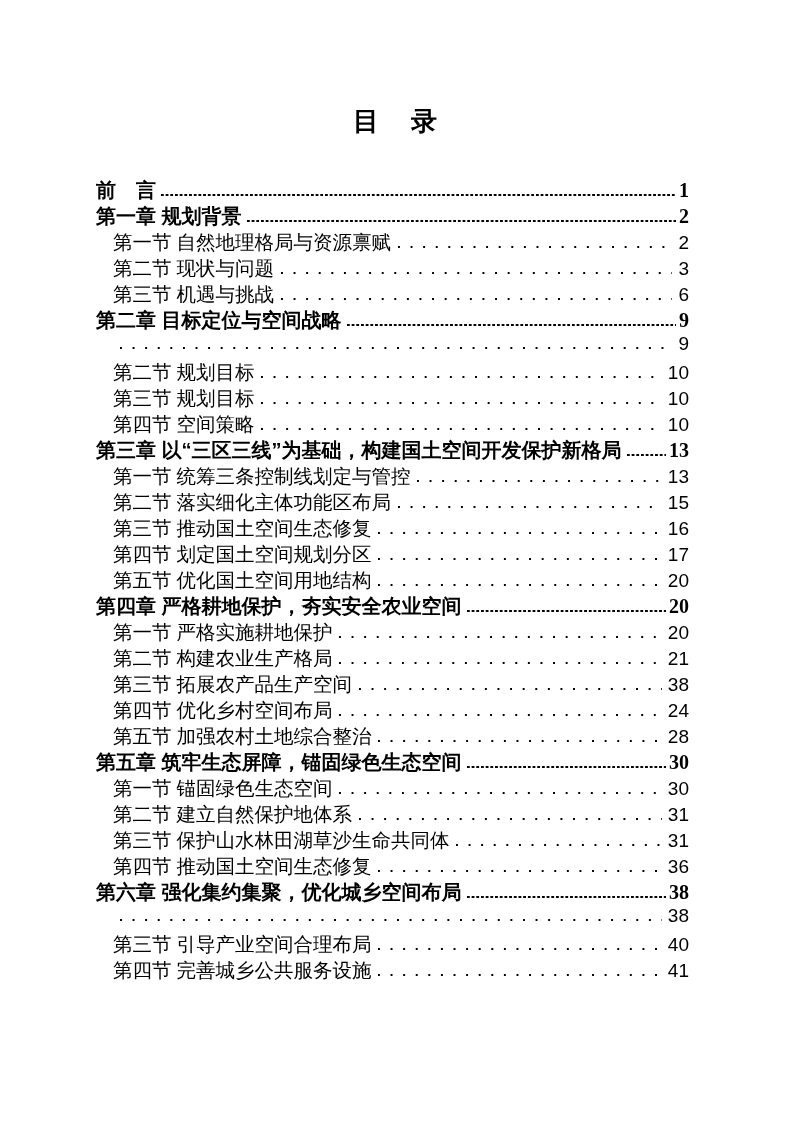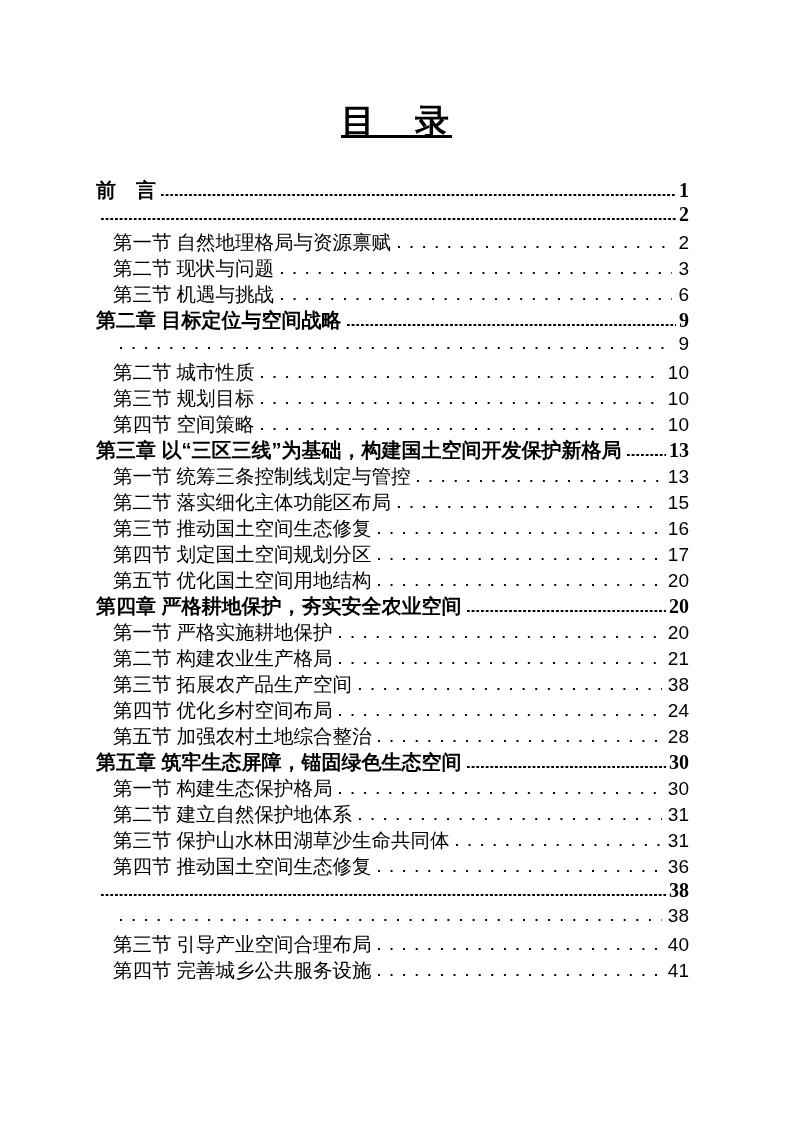--- a/index.html
+++ b/index.html
@@ -16,26 +16,25 @@
     background: #ffffff;
     overflow: hidden;
   }
   .doc-title {
     position: absolute;
     top: 101px;
     left: 0;
     width: 100%;
     text-align: center;
     font-family: "Liberation Serif", serif;
-    font-size: 34px;
+    font-size: 26px;
     font-weight: bold;
     letter-spacing: 3px;
     line-height: 42px;
     white-space: pre;
-    text-decoration: underline;
   }
   .toc {
     position: absolute;
     top: 177px;
     left: 96px;
     width: 593px;
   }
   .row {
     display: flex;
     align-items: baseline;
@@ -94,20 +93,21 @@
 <div class="page">
   <div class="doc-title">目　录</div>
 
   <div class="toc">
       <div class="row chapter">
     <span class="label">前　言</span>
     <span class="leader"></span>
     <span class="page-num">1</span>
   </div>
       <div class="row chapter">
+    <span class="label">第一章 规划背景</span>
     <span class="leader"></span>
     <span class="page-num">2</span>
   </div>
       <div class="row section">
     <span class="label">第一节 自然地理格局与资源禀赋</span>
     <span class="leader"></span>
     <span class="page-num">2</span>
   </div>
       <div class="row section">
     <span class="label">第二节 现状与问题</span>
@@ -122,21 +122,21 @@
       <div class="row chapter">
     <span class="label">第二章 目标定位与空间战略</span>
     <span class="leader"></span>
     <span class="page-num">9</span>
   </div>
       <div class="row section">
     <span class="leader"></span>
     <span class="page-num">9</span>
   </div>
       <div class="row section">
-    <span class="label">第二节 城市性质</span>
+    <span class="label">第二节 规划目标</span>
     <span class="leader"></span>
     <span class="page-num">10</span>
   </div>
       <div class="row section">
     <span class="label">第三节 规划目标</span>
     <span class="leader"></span>
     <span class="page-num">10</span>
   </div>
       <div class="row section">
     <span class="label">第四节 空间策略</span>
@@ -202,40 +202,41 @@
     <span class="label">第五节 加强农村土地综合整治</span>
     <span class="leader"></span>
     <span class="page-num">28</span>
   </div>
       <div class="row chapter">
     <span class="label">第五章 筑牢生态屏障，锚固绿色生态空间</span>
     <span class="leader"></span>
     <span class="page-num">30</span>
   </div>
       <div class="row section">
-    <span class="label">第一节 构建生态保护格局</span>
+    <span class="label">第一节 锚固绿色生态空间</span>
     <span class="leader"></span>
     <span class="page-num">30</span>
   </div>
       <div class="row section">
     <span class="label">第二节 建立自然保护地体系</span>
     <span class="leader"></span>
     <span class="page-num">31</span>
   </div>
       <div class="row section">
     <span class="label">第三节 保护山水林田湖草沙生命共同体</span>
     <span class="leader"></span>
     <span class="page-num">31</span>
   </div>
       <div class="row section">
     <span class="label">第四节 推动国土空间生态修复</span>
     <span class="leader"></span>
     <span class="page-num">36</span>
   </div>
       <div class="row chapter">
+    <span class="label">第六章 强化集约集聚，优化城乡空间布局</span>
     <span class="leader"></span>
     <span class="page-num">38</span>
   </div>
       <div class="row section">
     <span class="leader"></span>
     <span class="page-num">38</span>
   </div>
       <div class="row section">
     <span class="label">第三节 引导产业空间合理布局</span>
     <span class="leader"></span>

